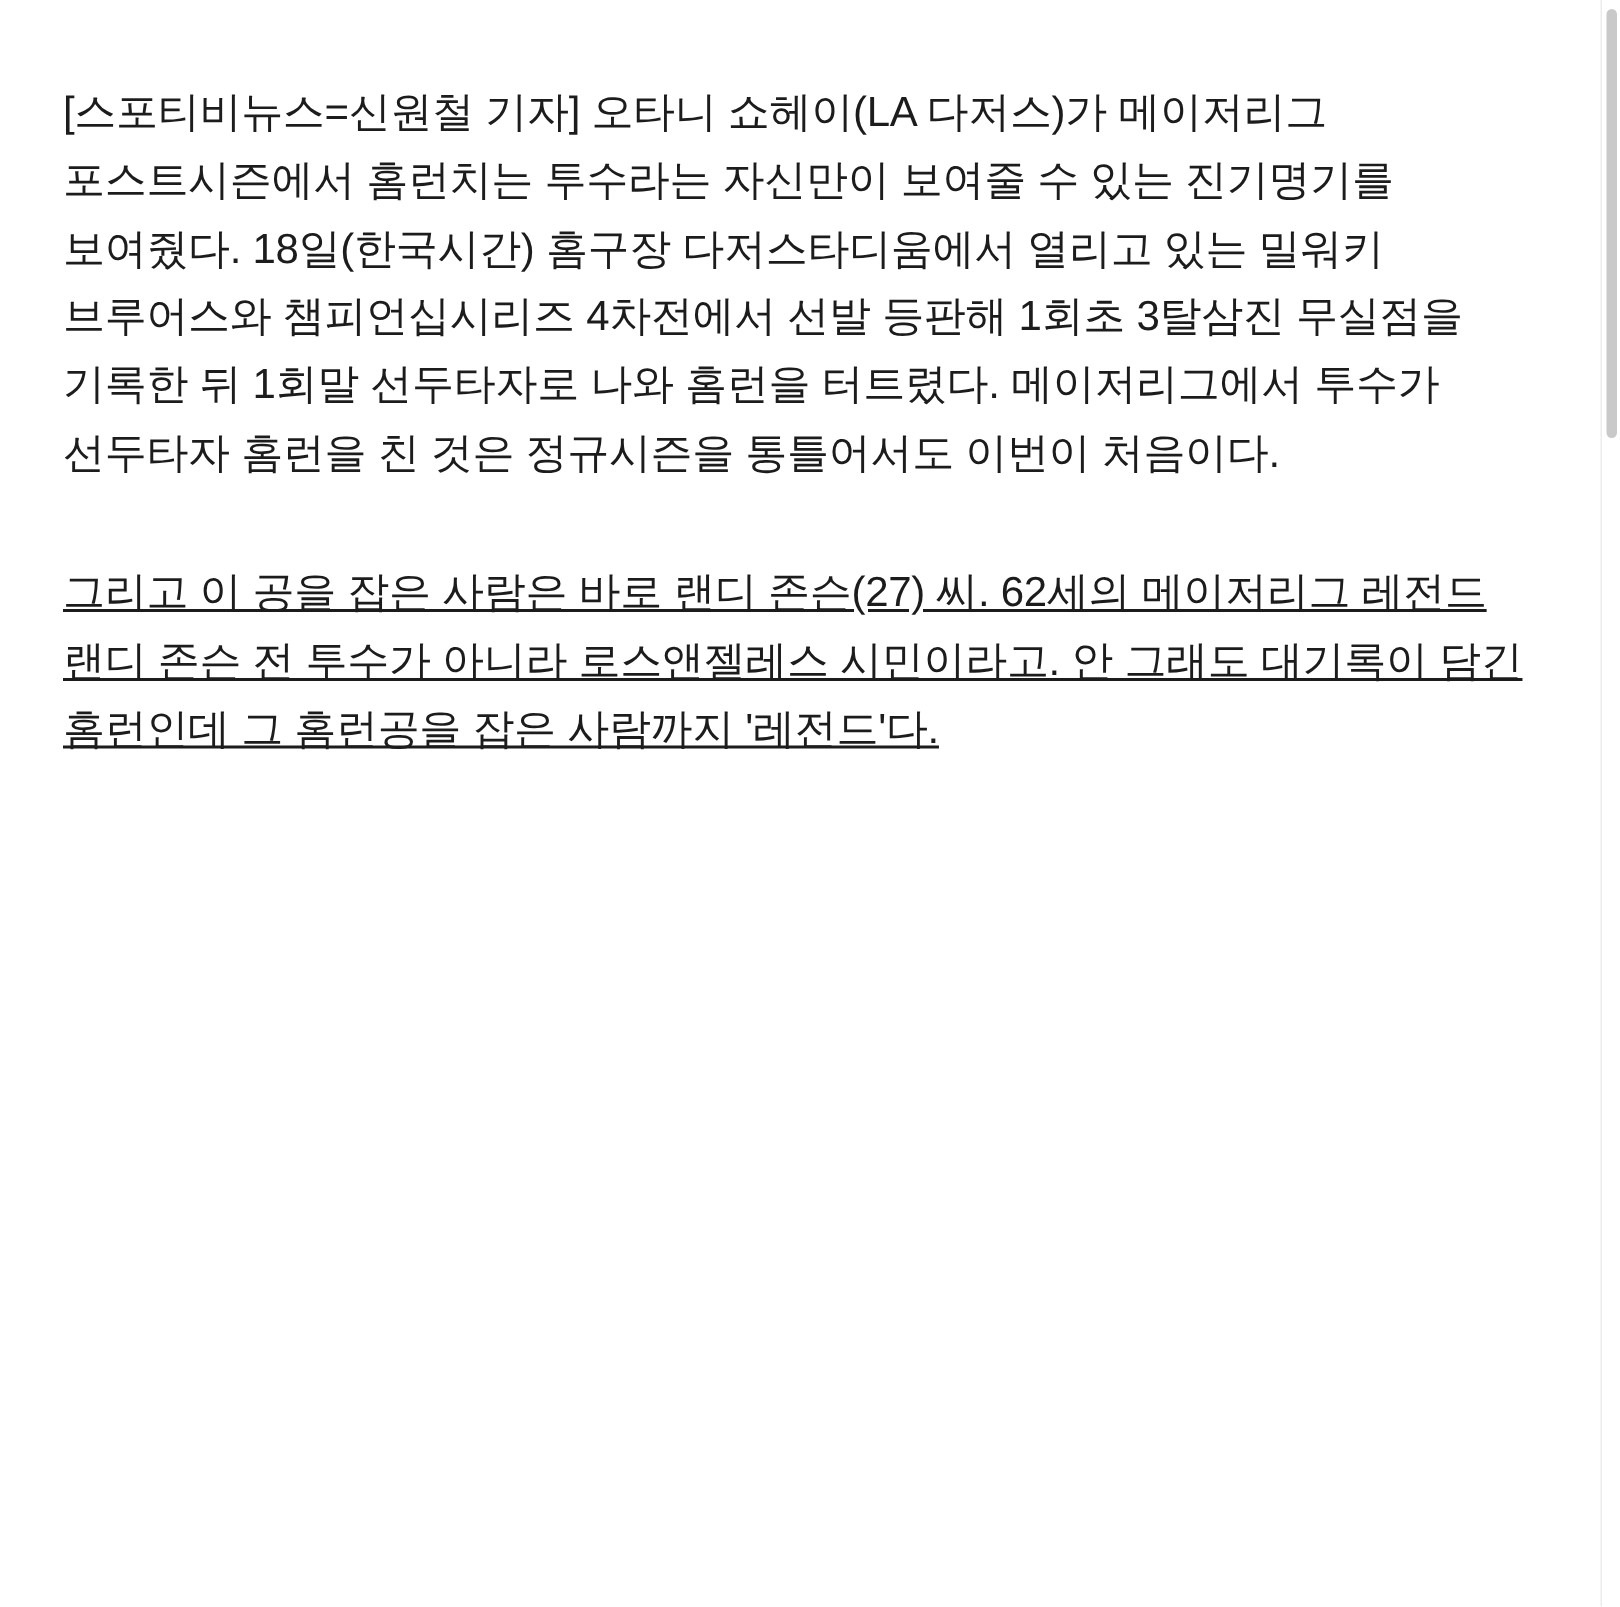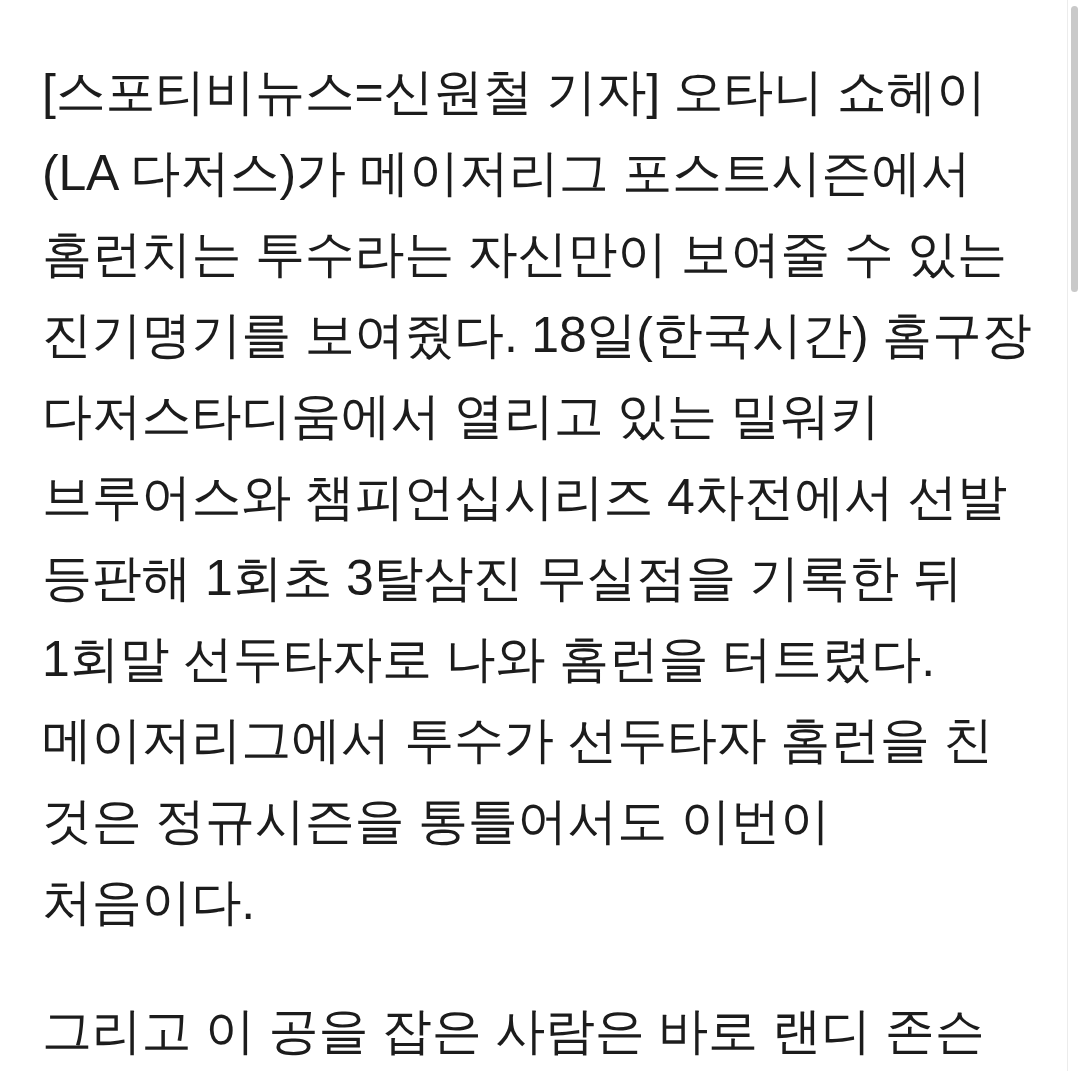--- a/index.html
+++ b/index.html
@@ -14,30 +14,31 @@
     color: #1a1a1a;
     position: relative;
     overflow: hidden;
   }
   .article {
     box-sizing: border-box;
     padding: 52px 48px 0 42px;
     width: 1080px;
   }
   .para {
-    font-size: 50px;
+    font-size: 28px;
     line-height: 1.62;
     letter-spacing: -0.2px;
     color: #1c1c1c;
     margin: 0 0 48px 0;
     word-break: keep-all;
     text-align: left;
   }
   .para:last-child {
     margin-bottom: 0;
+    text-decoration: underline;
   }
   
   .scrollbar-track {
     position: absolute;
     top: 0;
     right: 0;
     width: 12px;
     height: 1071px;
     background: #ffffff;
     border-left: 1px solid #ececec;

